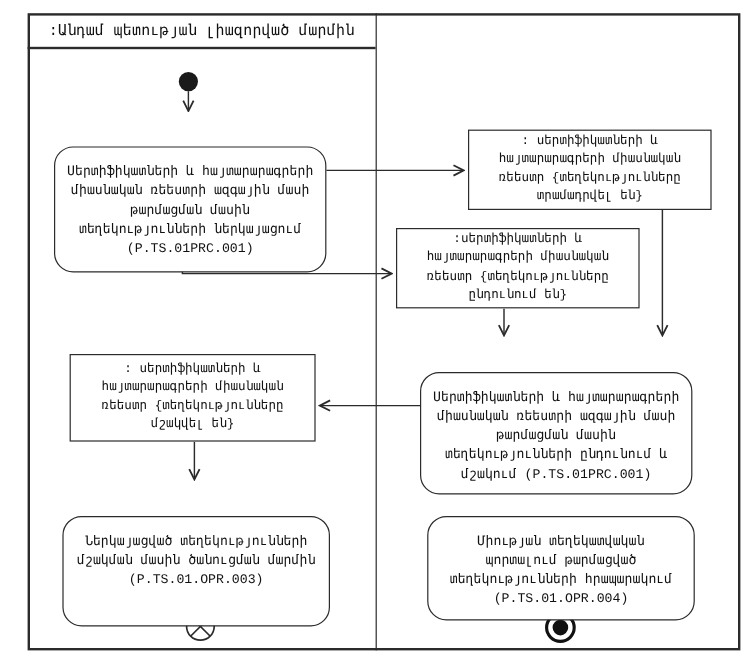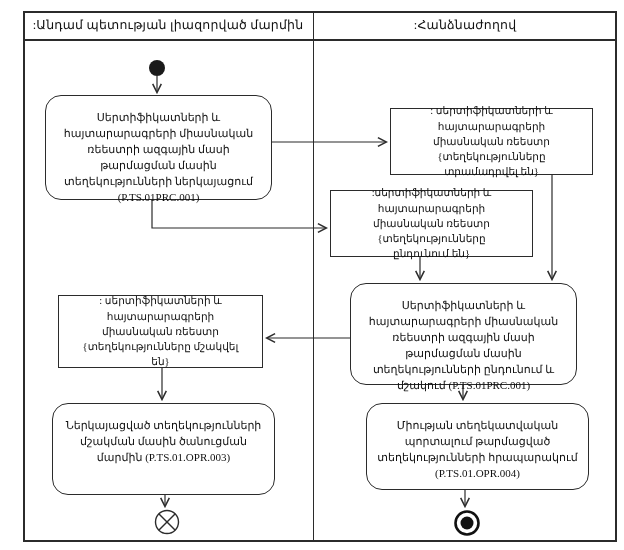--- a/index.html
+++ b/index.html
@@ -5,21 +5,21 @@
   html, body {
     margin: 0;
     padding: 0;
     background: #ffffff;
   }
   #screen {
     position: relative;
     width: 624px;
     height: 550px;
     background: #ffffff;
-    font-family: Liberation Serif, serif;
+    font-family: Liberation Mono, monospace;
     color: #111111;
     overflow: hidden;
   }
   .frame {
     position: absolute;
     left: 23px;
     top: 11px;
     width: 594px;
     height: 531px;
     border: 2px solid #2b2b2b;
@@ -55,20 +55,21 @@
     text-align: center;
     background: #ffffff;
     line-height: 1.45;
   }
   .activity {
     border: 1.5px solid #2b2b2b;
     border-radius: 16px;
     font-size: 11px;
     align-items: flex-start;
     padding: 14px 8px 4px 8px;
+    margin-top: 27px;
   }
   .object-node {
     border: 1.5px solid #2b2b2b;
     font-size: 10.5px;
     align-items: center;
     padding: 2px 20px;
   }
   #edges {
     position: absolute;
     left: 0;
@@ -77,21 +78,20 @@
   }
 </style>
 </head>
 <body>
 
 <div id="screen">
 
   <div class="frame"></div>
   <div class="lane-divider"></div>
   <div class="lane-header left">:Անդամ պետության լիազորված մարմին</div>
-  <div class="lane-header right">:Հանձնաժողով</div>
 
   <svg id="edges" width="624" height="550" viewBox="0 0 624 550">
     <defs>
       <marker id="arrow" viewBox="0 0 10 10" refX="8.5" refY="5" markerWidth="9" markerHeight="9" orient="auto-start-reverse">
         <path d="M1,1 L9,5 L1,9" fill="none" stroke="#2b2b2b" stroke-width="1.4"></path>
       </marker>
     </defs>
 
     <circle cx="157" cy="68" r="8" fill="#1a1a1a"></circle>
 
@@ -123,15 +123,15 @@
   <div class="node object-node" style="left:390px; top:108px; width:203px; height:67px;">: սերտիֆիկատների և հայտարարագրերի միասնական ռեեստր {տեղեկությունները տրամադրվել են}</div>
 
   <div class="node object-node" style="left:330px; top:190px; width:203px; height:67px;">:սերտիֆիկատների և հայտարարագրերի միասնական ռեեստր {տեղեկությունները ընդունում են}</div>
 
   <div class="node activity" style="left:350px; top:283px; width:227px; height:102px;">Սերտիֆիկատների և հայտարարագրերի միասնական ռեեստրի ազգային մասի թարմացման մասին տեղեկությունների ընդունում և մշակում (P.TS.01PRC.001)</div>
 
   <div class="node object-node" style="left:58px; top:295px; width:205px; height:73px;">: սերտիֆիկատների և հայտարարագրերի միասնական ռեեստր {տեղեկությունները մշակվել են}</div>
 
   <div class="node activity" style="left:52px; top:403px; width:223px; height:92px;">Ներկայացված տեղեկությունների մշակման մասին ծանուցման մարմին (P.TS.01.OPR.003)</div>
 
-  <div class="node activity" style="left:366px; top:403px; width:223px; height:87px;">Միության տեղեկատվական պորտալում թարմացված տեղեկությունների հրապարակում (P.TS.01.OPR.004)</div>
+  <div class="node activity" style="left:356px; top:403px; width:223px; height:87px;">Միության տեղեկատվական պորտալում թարմացված տեղեկությունների հրապարակում (P.TS.01.OPR.004)</div>
 
 </div>
 
 </body></html>

